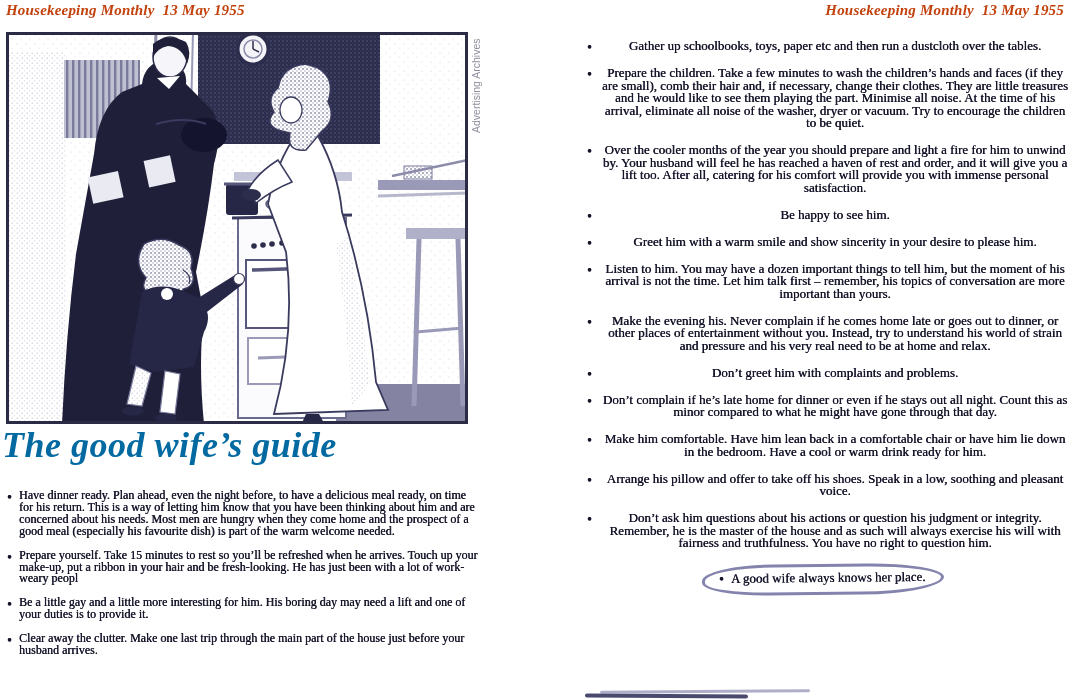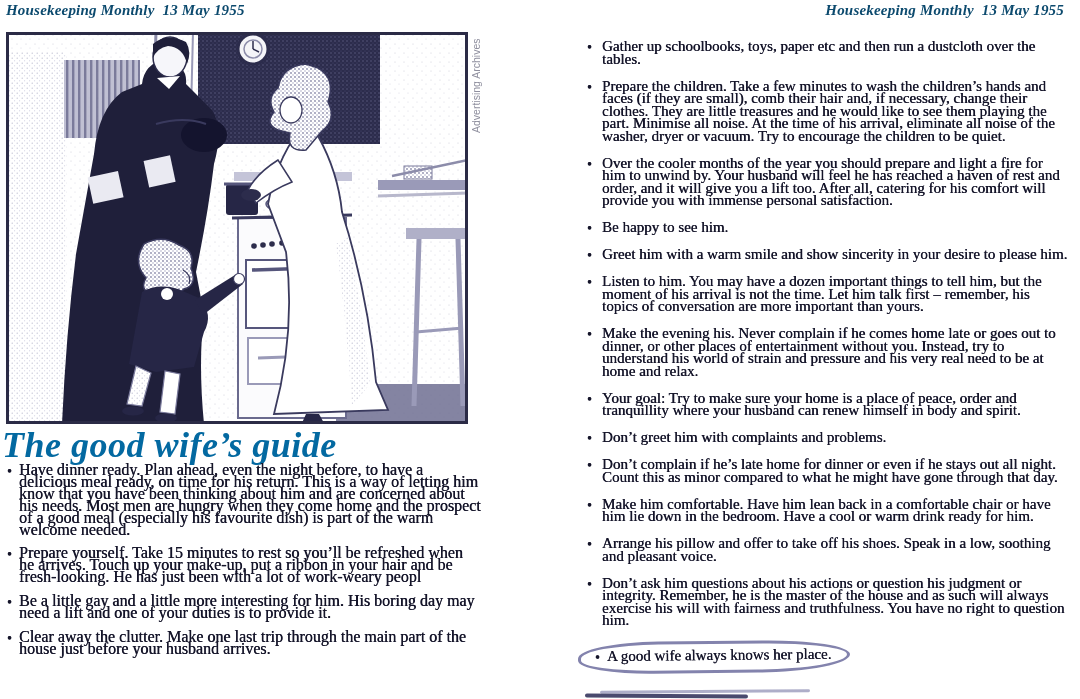--- a/index.html
+++ b/index.html
@@ -1,41 +1,41 @@
 <!DOCTYPE html>
 <html><head>
 <meta charset="utf-8">
 <style>
   * { margin:0; padding:0; box-sizing:border-box; }
   html,body { width:1080px; height:699px; background:#ffffff; overflow:hidden;
               font-family:"Liberation Serif", serif; color:#15152a; }
   .sheet { position:relative; width:1080px; height:699px; background:#ffffff; }
 
   .hdr { position:absolute; top:2px; font-weight:bold; font-style:italic;
-         font-size:15px; letter-spacing:0.2px; color:#0c4a6e; white-space:pre; }
+         font-size:15px; letter-spacing:0.2px; color:#c2410c; white-space:pre; }
   .hdr-left  { left:6px; }
   .hdr-right { right:16px; text-align:right; }
 
   .illustration { position:absolute; left:6px; top:32px; width:462px; height:392px; }
   .credit { position:absolute; left:470px; top:133px; font-family:"Liberation Sans", sans-serif;
             font-size:10.5px; color:#8f8f9e; white-space:nowrap;
             transform:rotate(-90deg); transform-origin:0 0; }
 
   .title { position:absolute; left:2px; top:424px; font-size:36px; font-weight:bold;
            font-style:italic; letter-spacing:0.5px; color:#0369a1; }
 
   .bullets { list-style:none; position:absolute; }
   .bullets li { position:relative; padding-left:12px;
                 text-shadow:0.35px 0 0 currentColor; }
   .bullets li::before { content:"●"; position:absolute; left:0; top:1px; font-size:8px; }
 
-  .left-bullets  { left:7px;  top:464px; width:474px; font-size:16px; line-height:11.9px; }
+  .left-bullets  { left:7px;  top:490px; width:474px; font-size:12px; line-height:11.9px; }
   .left-bullets li { margin-bottom:12px; }
 
-  .right-bullets { left:586px; top:40px; width:482px; font-size:15px; line-height:12.5px; }
+  .right-bullets { left:586px; top:40px; width:482px; font-size:13px; line-height:12.5px;text-align:center; }
   .right-bullets li { margin-bottom:14.5px; padding-left:16px; }
   .right-bullets li::before { left:1px; }
 
   .right-bullets li.circled { padding-left:0; margin-bottom:0;font-family:Liberation Serif, serif; }
   .right-bullets li.circled::before { content:none; }
   .oval { display:inline-block; position:relative; padding:5px 16px 7px 14px;
           border:3.5px solid #8383ad;
           border-radius:48% 52% 55% 45% / 85% 75% 90% 70%;
           transform:rotate(-0.6deg); margin-left:-8px; }
   .oval::before { content:"●"; font-size:8px; vertical-align:2px; padding-right:7px; }
@@ -170,21 +170,20 @@
   <div class="hdr hdr-right">Housekeeping Monthly  13 May 1955</div>
 
   <ul class="bullets right-bullets">
     <li>Gather up schoolbooks, toys, paper etc and then run a dustcloth over the tables.</li>
     <li>Prepare the children. Take a few minutes to wash the children’s hands and faces (if they are small), comb their hair and, if necessary, change their clothes. They are little treasures and he would like to see them playing the part. Minimise all noise. At the time of his arrival, eliminate all noise of the washer, dryer or vacuum. Try to encourage the children to be quiet.</li>
     <li>Over the cooler months of the year you should prepare and light a fire for him to unwind by. Your husband will feel he has reached a haven of rest and order, and it will give you a lift too. After all, catering for his comfort will provide you with immense personal satisfaction.</li>
     <li>Be happy to see him.</li>
     <li>Greet him with a warm smile and show sincerity in your desire to please him.</li>
     <li>Listen to him. You may have a dozen important things to tell him, but the moment of his arrival is not the time. Let him talk first – remember, his topics of conversation are more important than yours.</li>
     <li>Make the evening his. Never complain if he comes home late or goes out to dinner, or other places of entertainment without you. Instead, try to understand his world of strain and pressure and his very real need to be at home and relax.</li>
-    <li>Your goal: Try to make sure your home is a place of peace, order and tranquillity where your husband can renew himself in body and spirit.</li>
     <li>Don’t greet him with complaints and problems.</li>
     <li>Don’t complain if he’s late home for dinner or even if he stays out all night. Count this as minor compared to what he might have gone through that day.</li>
     <li>Make him comfortable. Have him lean back in a comfortable chair or have him lie down in the bedroom. Have a cool or warm drink ready for him.</li>
     <li>Arrange his pillow and offer to take off his shoes. Speak in a low, soothing and pleasant voice.</li>
     <li>Don’t ask him questions about his actions or question his judgment or integrity. Remember, he is the master of the house and as such will always exercise his will with fairness and truthfulness. You have no right to question him.</li>
     <li class="circled">
       <span class="oval"><span>A good wife always knows her place.</span></span>
     </li>
   </ul>
 

